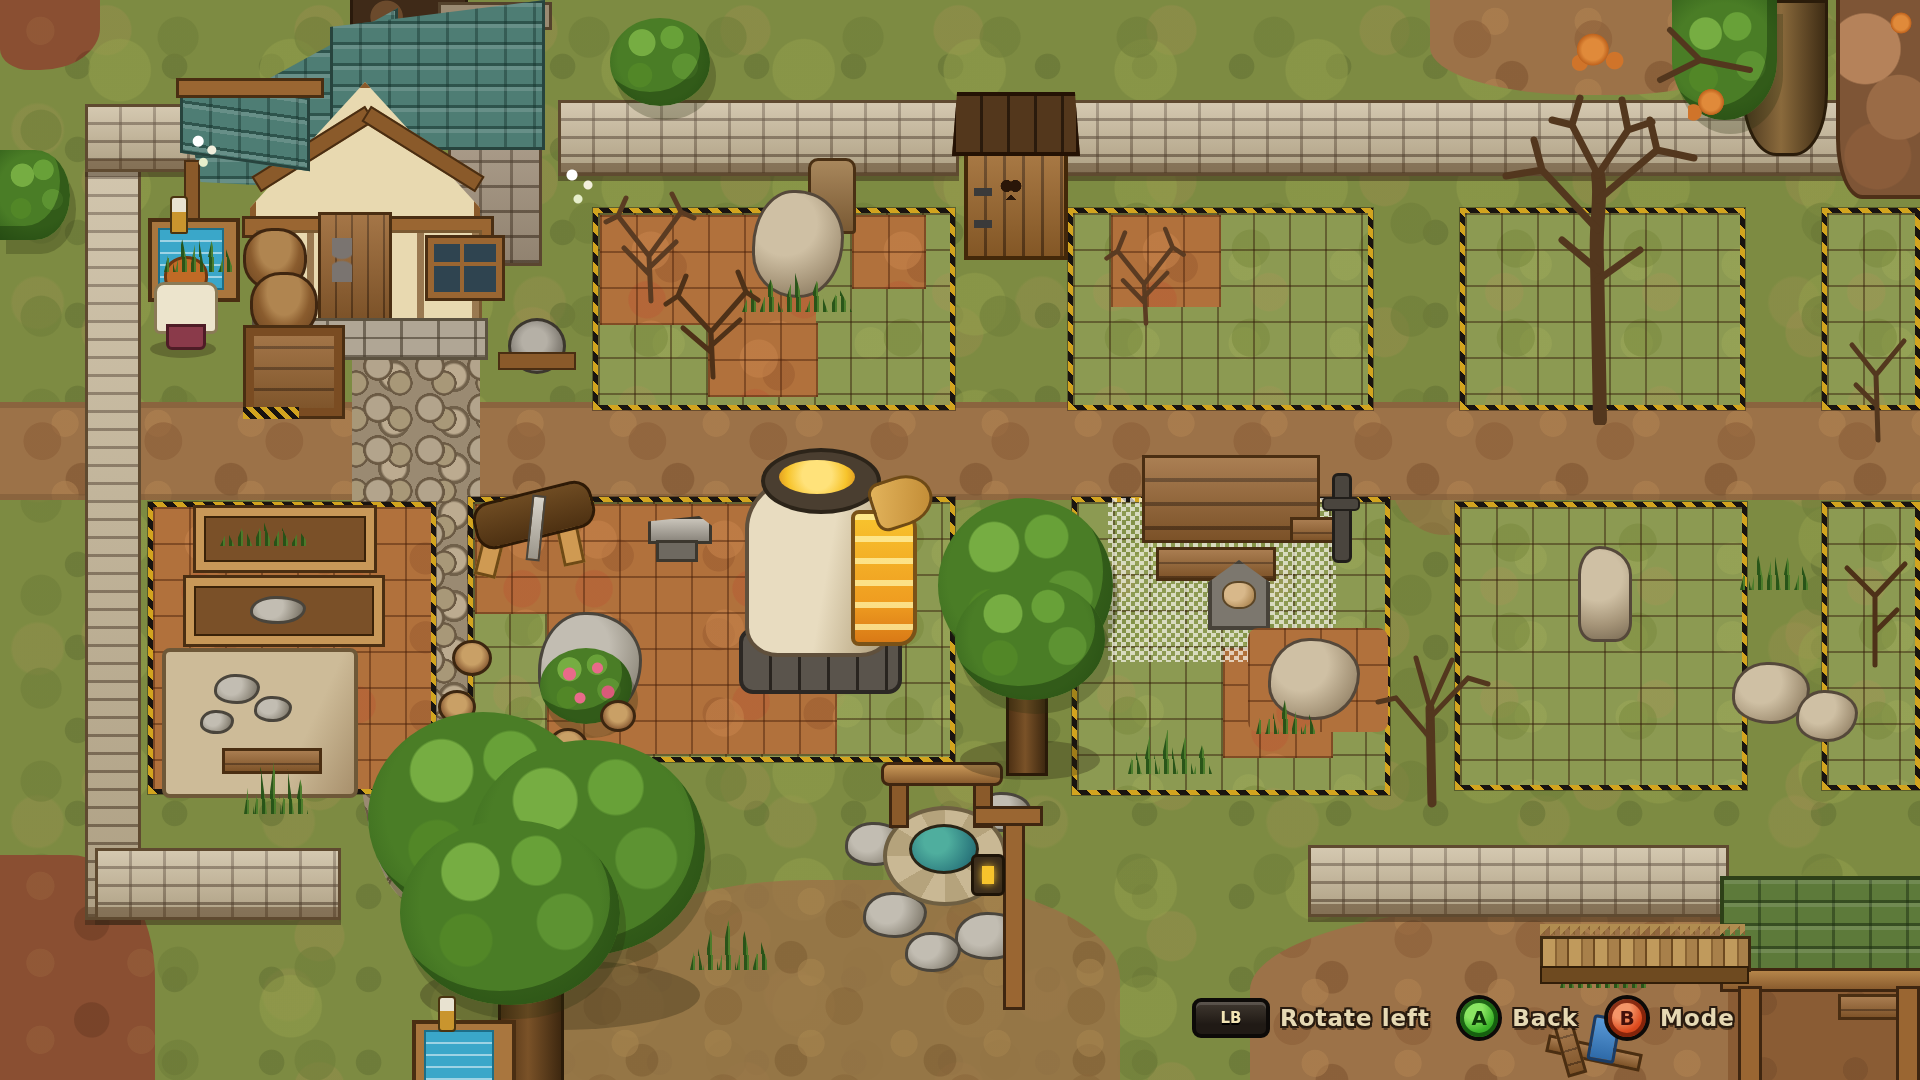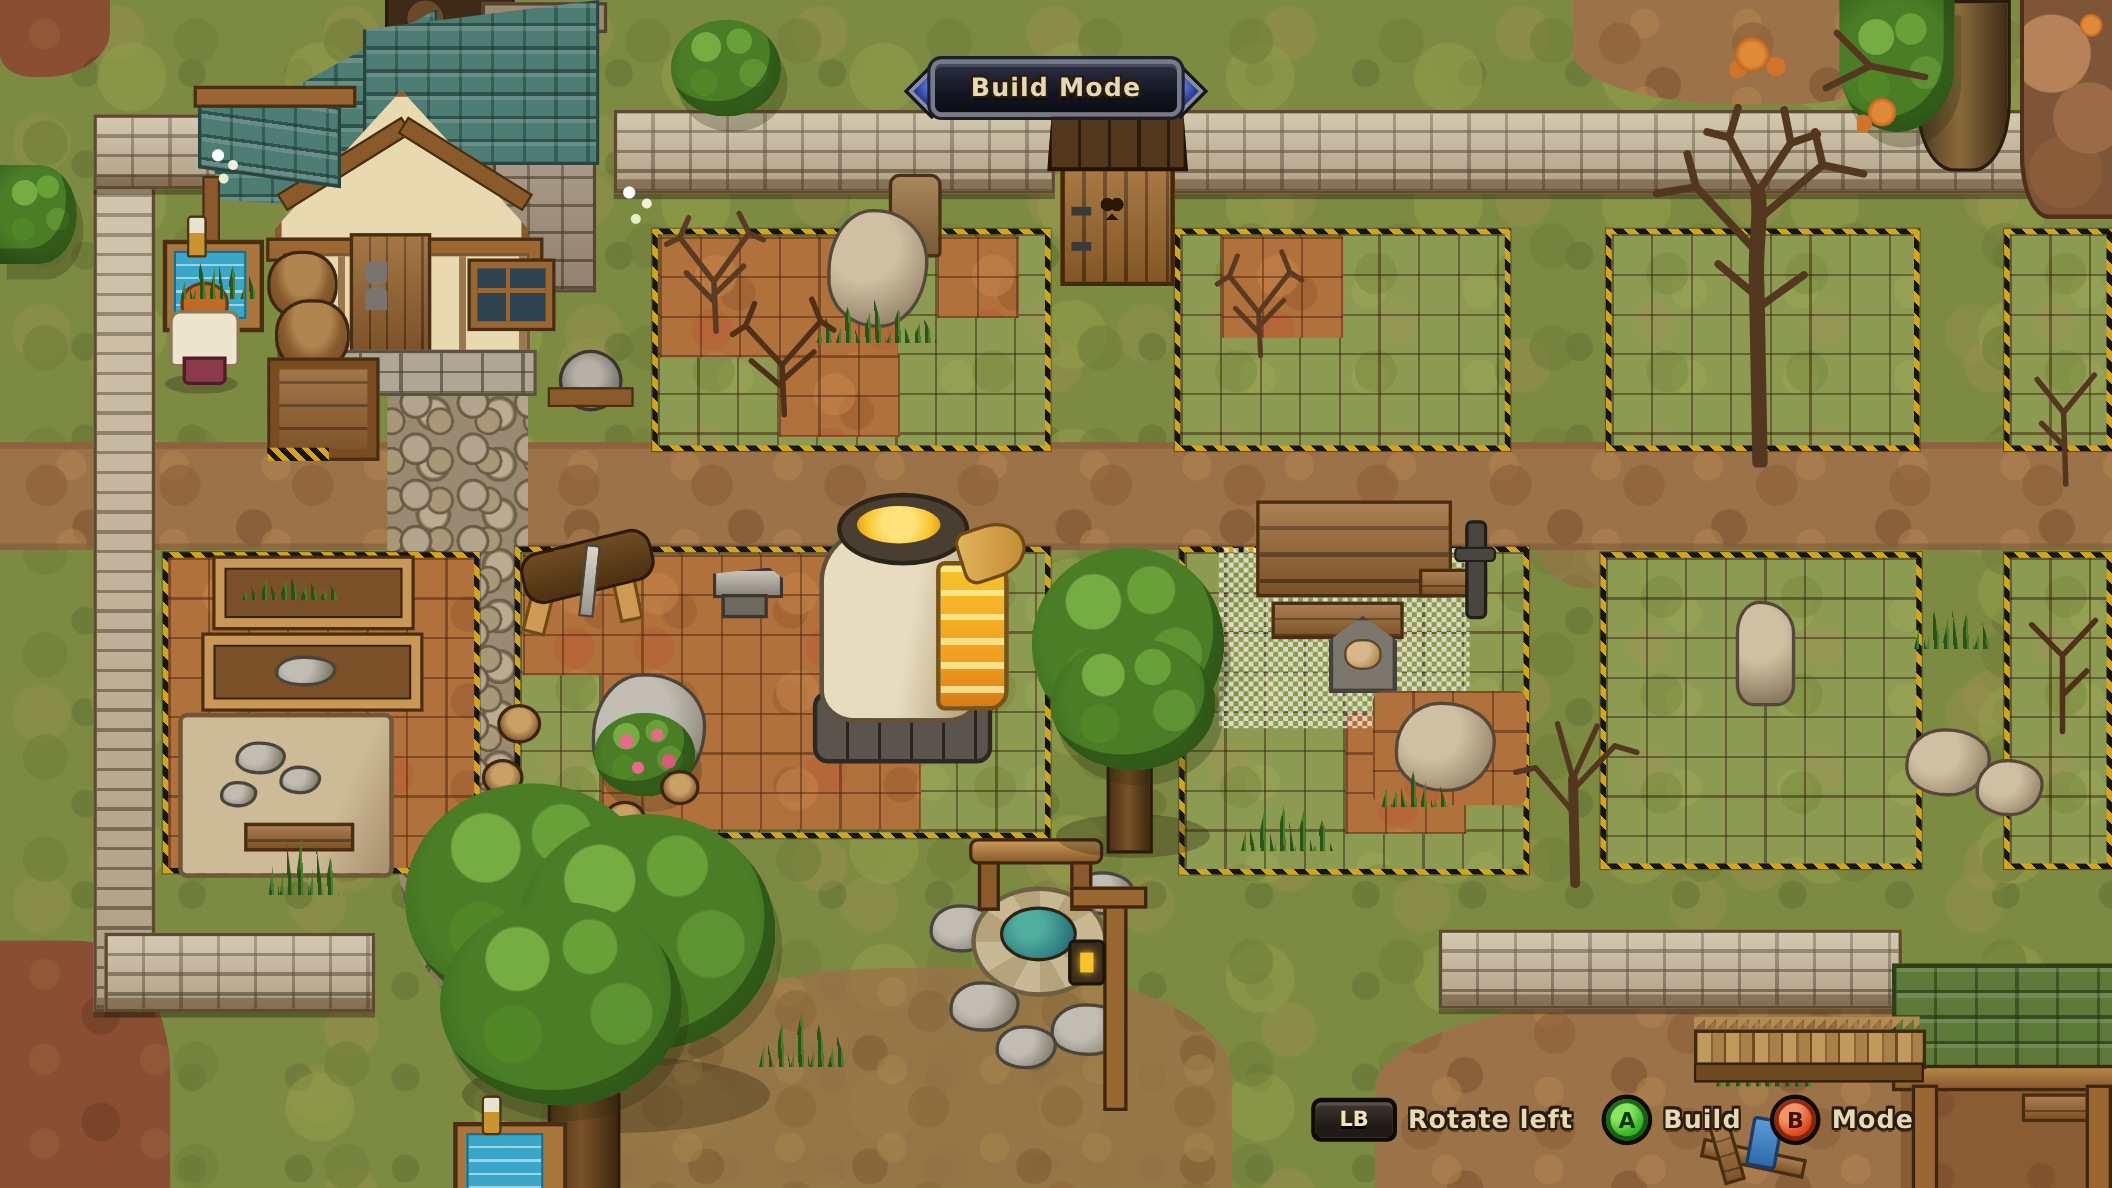--- a/index.html
+++ b/index.html
@@ -88,21 +88,21 @@
     display:flex;align-items:center;justify-content:center;}
   .gem{position:absolute;width:24px;height:24px;transform:rotate(45deg);
     background:radial-gradient(circle at 35% 35%, #6d8ae8, #2e41a0 60%, #18245e);
     border:3px solid #8a8f9e;box-shadow:0 0 0 3px #14161e;}
   .controls{left:1192px;top:996px;display:flex;align-items:center;height:44px;}
   .kgrp{display:flex;align-items:center;gap:10px;margin-right:26px;}
   .shoulder-btn{min-width:54px;height:32px;padding:0 8px;border-radius:9px;
     background:linear-gradient(#403830,#201a15 70%);border:4px solid #0d0a08;
     box-shadow:inset 0 3px 0 rgba(255,255,255,.14);
     display:flex;align-items:center;justify-content:center;
-    color:#f2e4b4;font-weight:bold;font-size:19px;text-shadow:0 2px 0 #000;}
+    color:#f2e4b4;font-weight:bold;font-size:15px;text-shadow:0 2px 0 #000;}
   .face-btn{width:38px;height:38px;border-radius:50%;border:4px solid #0d0a08;
     display:flex;align-items:center;justify-content:center;font-weight:900;font-size:20px;}
   .face-a{background:radial-gradient(circle at 35% 28%, #8ae662 0 25%, #3db32a 60%, #1f8f18);
     box-shadow:inset 0 0 0 4px rgba(16,84,12,.85);color:#0d3a08;}
   .face-b{background:radial-gradient(circle at 35% 28%, #f49568 0 25%, #dd4a1e 60%, #b03210);
     box-shadow:inset 0 0 0 4px rgba(120,30,8,.85);color:#44100a;}
   .klabel{font-size:23px;}
 </style>
 </head>
 <body>
@@ -379,40 +379,33 @@
     <div class="abs" style="left:0;top:0;width:100%;height:14px;background:linear-gradient(135deg,#b08c50 50%,transparent 50%) 0 0/10px 14px,linear-gradient(-135deg,#8a6434 50%,transparent 50%) 5px 0/10px 14px;"></div>
     <div class="abs" style="left:0;top:12px;width:100%;height:30px;background:repeating-linear-gradient(to right,#c09a5c 0 12px,#8a6434 12px 14px,#a8804a 14px 24px,#6e4a20 24px 26px);border:3px solid #3f2a10;"></div>
     <div class="abs" style="left:0;top:42px;width:100%;height:14px;background:#6e4a20;border:2px solid #321e08;"></div>
   </div>
   <div class="abs" style="left:1536px;top:1014px;width:120px;height:66px;">
     <div class="abs wood" style="left:10px;top:30px;width:96px;height:18px;transform:rotate(12deg);"></div>
     <div class="abs wood" style="left:24px;top:6px;width:20px;height:56px;transform:rotate(-16deg);"></div>
     <div class="abs" style="left:54px;top:2px;width:22px;height:40px;background:linear-gradient(#5a9ad8,#2e6aa8);border:3px solid #1a3c66;border-radius:4px;transform:rotate(10deg);"></div>
   </div>
 
-  <div class="abs banner-wrap">
-    <div class="gem" style="left:-8px;top:13px;"></div>
-    <div class="gem" style="right:-8px;top:13px;"></div>
-    <div class="banner-body">
-      <span class="pxtext" style="font-size:23px;">Build Mode</span>
-    </div>
-  </div>
 
   <div class="abs controls">
     <div class="kgrp">
       <div class="shoulder-btn">
           <span>LB</span>
         </div>
       <span class="pxtext klabel">Rotate left</span>
     </div>
     <div class="kgrp">
       <div class="face-btn face-a">
           <span>A</span>
         </div>
-      <span class="pxtext klabel">Build</span>
+      <span class="pxtext klabel">Back</span>
     </div>
     <div class="kgrp" style="margin-right:0;">
       <div class="face-btn face-b">
           <span>B</span>
         </div>
       <span class="pxtext klabel">Mode</span>
     </div>
   </div>
 
 </div>

